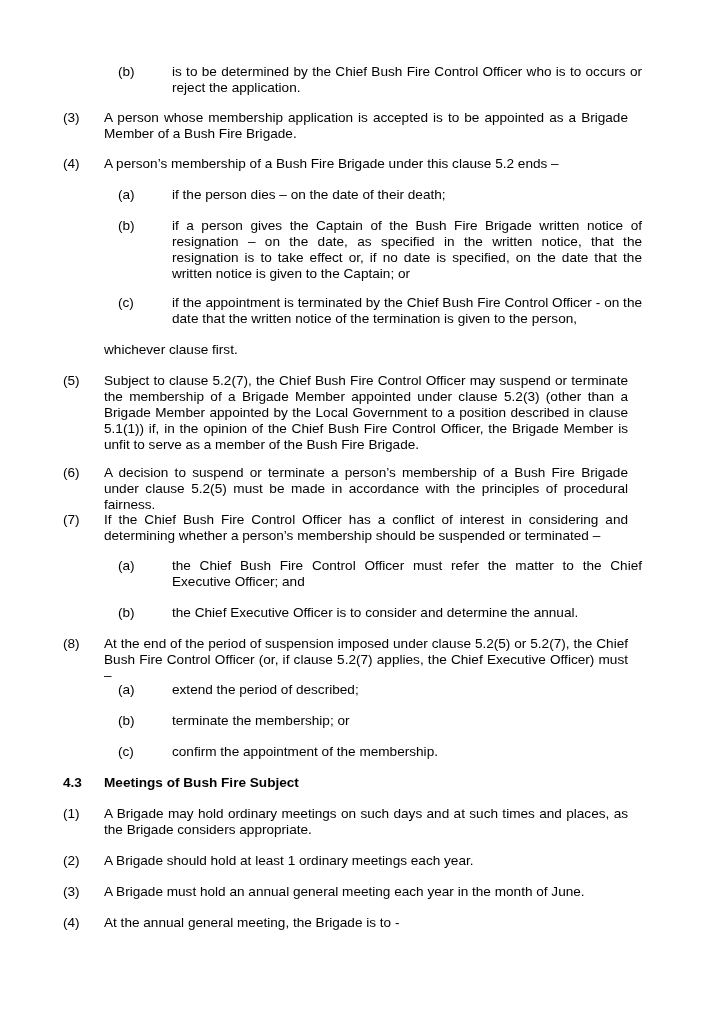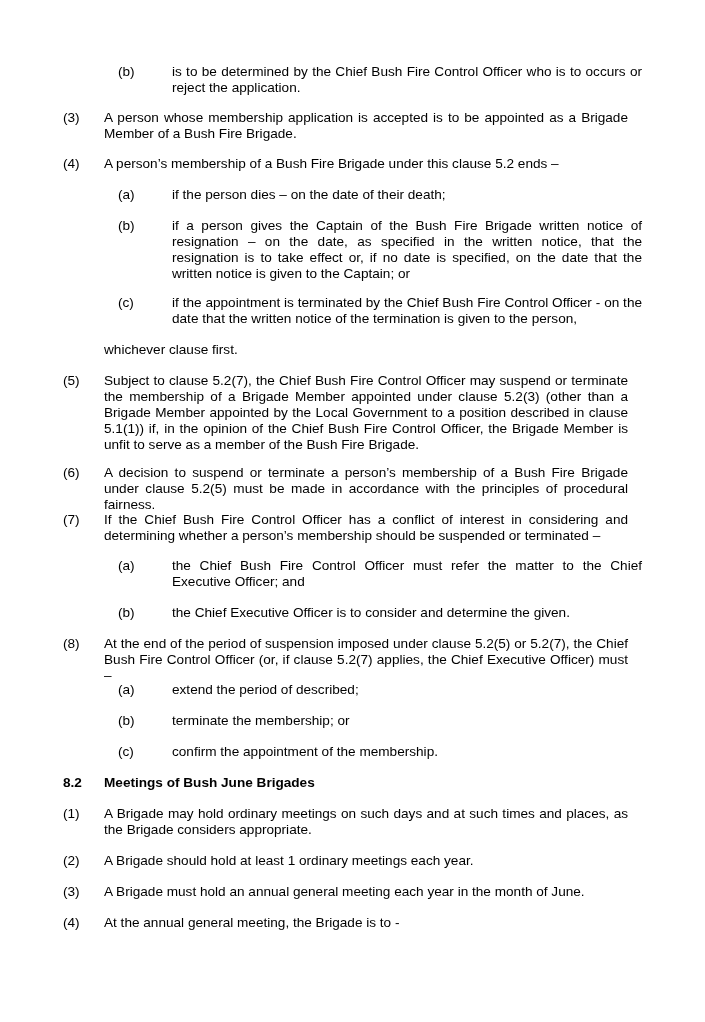--- a/index.html
+++ b/index.html
@@ -65,21 +65,21 @@
   <span class="txt">If the Chief Bush Fire Control Officer has a conflict of interest in considering and determining whether a person’s membership should be suspended or terminated –</span>
 </div>
 
 <div class="blk" style="top:558px">
   <span class="snum">(a)</span>
   <span class="stxt">the Chief Bush Fire Control Officer must refer the matter to the Chief Executive Officer; and</span>
 </div>
 
 <div class="blk" style="top:605px">
   <span class="snum">(b)</span>
-  <span class="stxt">the Chief Executive Officer is to consider and determine the given.</span>
+  <span class="stxt">the Chief Executive Officer is to consider and determine the annual.</span>
 </div>
 
 <div class="blk" style="top:636px">
   <span class="num">(8)</span>
   <span class="txt">At the end of the period of suspension imposed under clause 5.2(5) or 5.2(7), the Chief Bush Fire Control Officer (or, if clause 5.2(7) applies, the Chief Executive Officer) must –</span>
 </div>
 
 <div class="blk" style="top:682px">
   <span class="snum">(a)</span>
   <span class="stxt">extend the period of described;</span>
@@ -89,22 +89,22 @@
   <span class="snum">(b)</span>
   <span class="stxt">terminate the membership; or</span>
 </div>
 
 <div class="blk" style="top:744px">
   <span class="snum">(c)</span>
   <span class="stxt">confirm the appointment of the membership.</span>
 </div>
 
 <div class="blk heading" style="top:775px">
-  <span class="num">8.2</span>
-  <span class="txt">Meetings of Bush June Brigades</span>
+  <span class="num">4.3</span>
+  <span class="txt">Meetings of Bush Fire Subject</span>
 </div>
 
 <div class="blk" style="top:806px">
   <span class="num">(1)</span>
   <span class="txt">A Brigade may hold ordinary meetings on such days and at such times and places, as the Brigade considers appropriate.</span>
 </div>
 
 <div class="blk" style="top:853px">
   <span class="num">(2)</span>
   <span class="txt">A Brigade should hold at least 1 ordinary meetings each year.</span>

